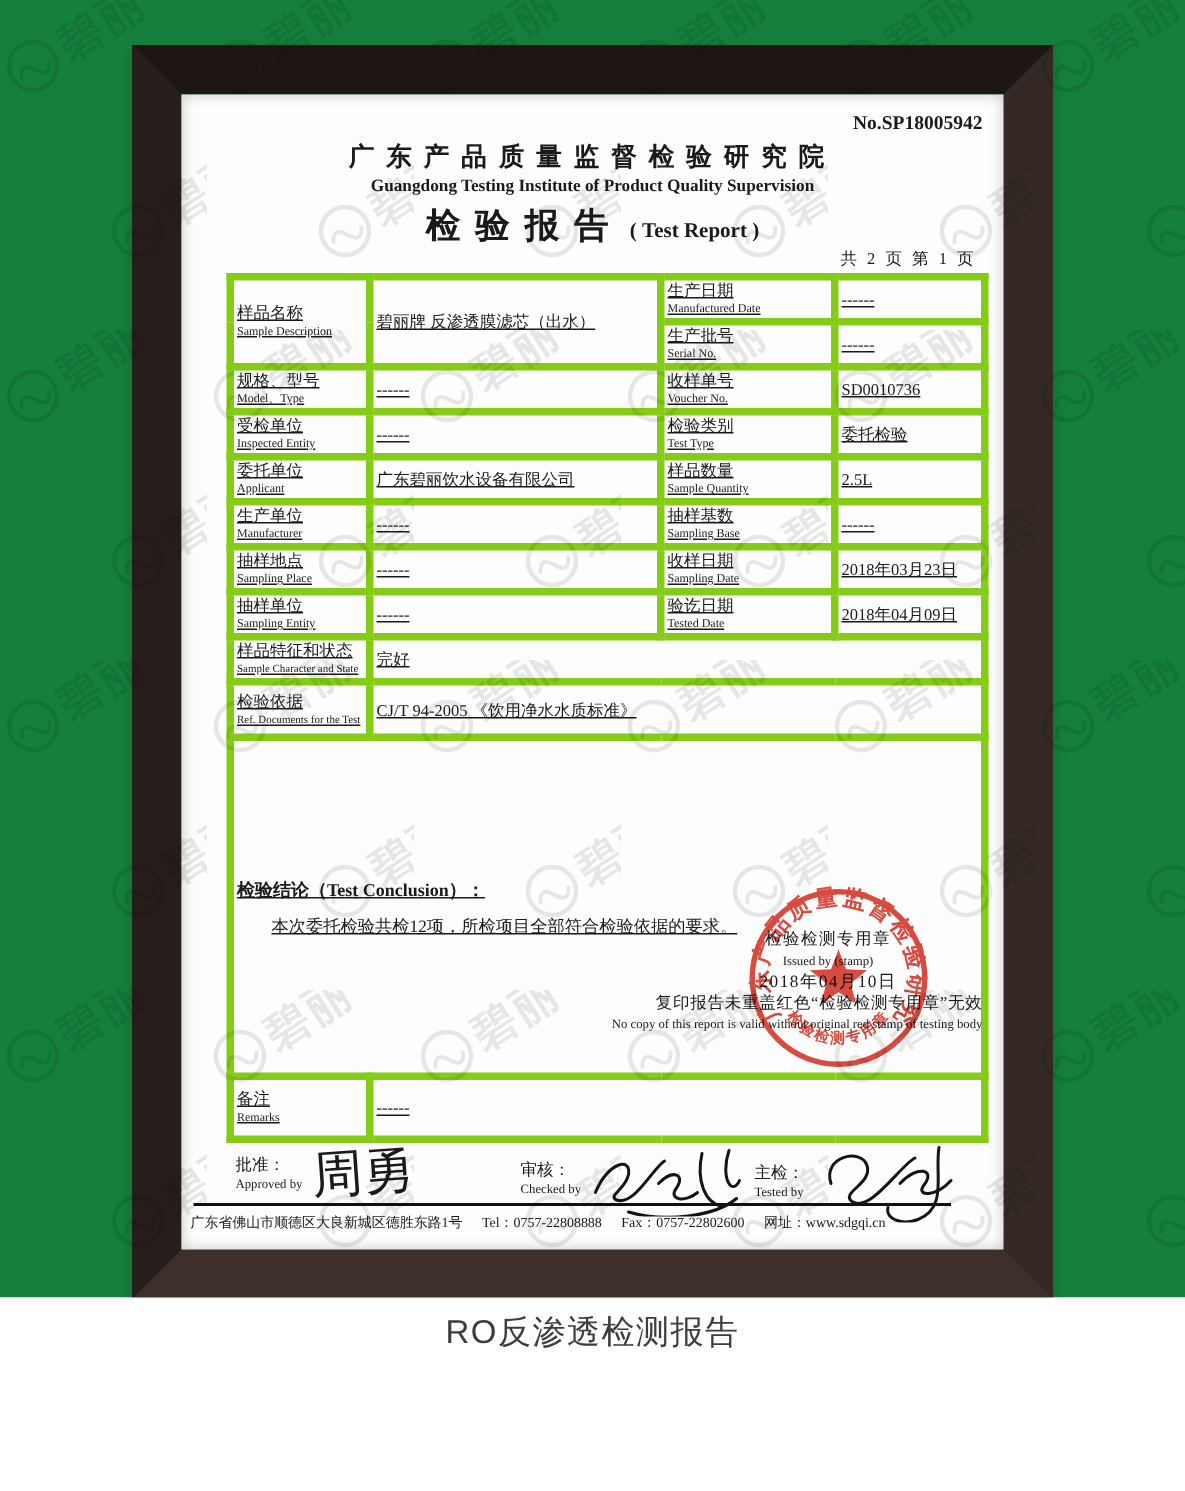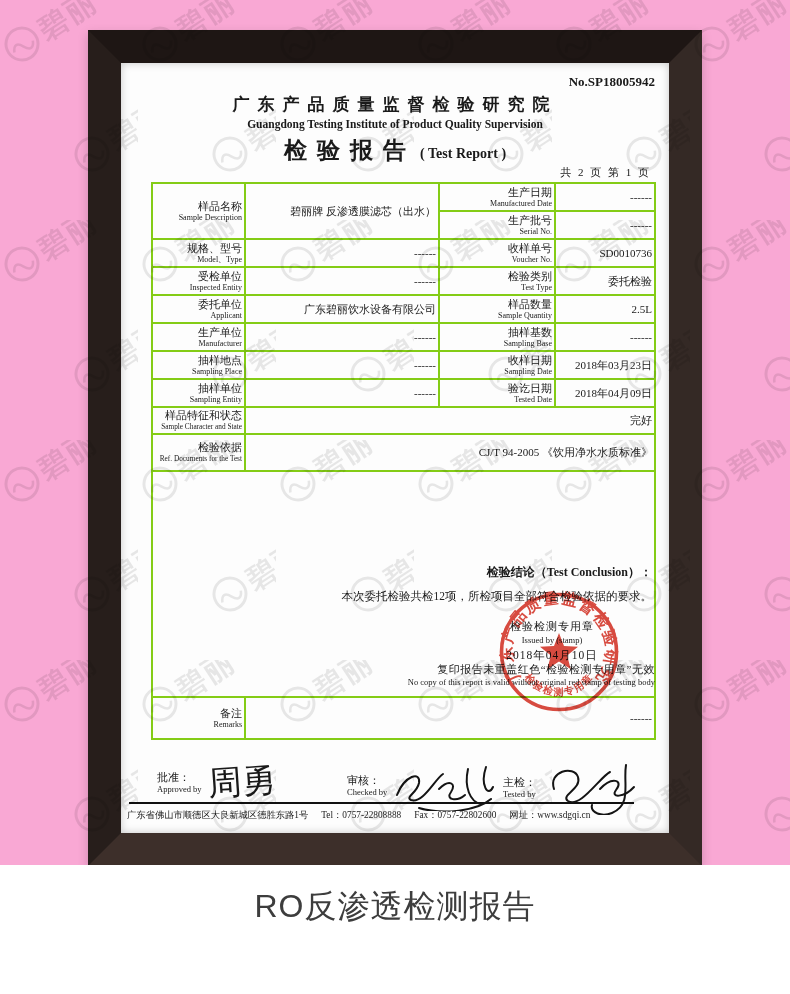--- a/index.html
+++ b/index.html
@@ -1,39 +1,39 @@
 <!DOCTYPE html>
 <html><head>
 <meta charset="utf-8">
 <style>
   * { margin:0; padding:0; box-sizing:border-box; }
   body { width:790px; height:994px; background:#ffffff; font-family:"Liberation Serif", serif; color:#1a1a1a; position:relative; overflow:hidden; }
-  .photo { position:absolute; left:0; top:0; width:790px; height:865px; background:#f9a8d4; }
+  .photo { position:absolute; left:0; top:0; width:790px; height:865px; background:#15803d; }
   .frame { position:absolute; left:88px; top:30px; width:614px; height:836px;
            border:33px solid #2b211e;
            border-top-color:#1e1614; border-left-color:#271e1b;
            border-right-color:#342925; border-bottom-color:#3d2f2a;
            box-shadow:0 4px 10px rgba(0,0,0,0.18); }
   .paper { position:relative; width:548px; height:770px; background:#fdfdfd;
            box-shadow:inset 0 0 9px rgba(0,0,0,0.22); }
 
   .report-no { position:absolute; top:11px; right:14px; font-weight:bold; font-size:13px; }
   .inst-cn { position:absolute; top:30px; left:0; width:100%; text-align:center;
              font-size:17px; font-weight:bold; letter-spacing:8px; white-space:nowrap; }
   .inst-en { position:absolute; top:55px; left:0; width:100%; text-align:center;
              font-size:11.5px; font-weight:bold; }
   .report-title { position:absolute; top:72px; left:0; width:100%; text-align:center; white-space:nowrap; }
   .report-title .big { font-size:23px; font-weight:bold; letter-spacing:10px; }
   .report-title .small { font-size:14px; font-weight:bold; }
   .page-info { position:absolute; top:102px; right:18px; font-size:11px; letter-spacing:2px; }
 
   table.info { position:absolute; left:30px; top:119px; width:503px;
                border-collapse:collapse; table-layout:fixed; }
-  table.info td { border:2px solid #84cc16; text-align:right; vertical-align:middle;
-                  font-size:11px; padding:1px 2px; overflow:hidden; }
+  table.info td { border:5px solid #84cc16; text-align:left; vertical-align:middle;
+                  font-size:11px; padding:1px 2px; overflow:hidden;text-decoration:underline; }
   td .cn { font-size:11px; line-height:13px; }
   td .en { font-size:8px; line-height:10px; white-space:nowrap; }
   td .en.sm { font-size:7.3px; }
   tr.r28 { height:28px; } tr.r27 { height:26px; } tr.r37 { height:37px; } tr.r42 { height:42px; }
   td.val { font-size:11px; }
   td.left { text-align:left; padding-left:10px; }
   td.concl { height:226px; vertical-align:top; text-align:left; padding:8px 10px;margin-top:19px; }
   .concl-title { font-weight:bold; font-size:12px; }
   .concl-text { font-size:11.5px; margin-top:8px; text-indent:2em; }
 
@@ -55,21 +55,21 @@
   .sig-name { font-size:34px; margin-left:6px; transform:rotate(-4deg); white-space:nowrap; }
   .sig-svg { margin-left:4px; }
 
   .footer-line { position:absolute; left:8px; top:739px; width:505px; height:2px; background:#111; }
   .footer-text { position:absolute; left:6px; top:746px; width:538px; font-size:9.3px; white-space:nowrap; }
   .footer-text span { margin-right:13px;margin-top:24px; }
 
   .wm { position:absolute; left:0; top:0; z-index:20; pointer-events:none; opacity:0.085; }
   .caption { position:absolute; left:0; top:865px; width:790px; height:129px; background:#fff;
              display:flex; justify-content:center; }
-  .caption-text { margin-top:20px; font-family:"Liberation Sans", sans-serif; font-size:32px;
+  .caption-text { margin-top:8px; font-family:"Liberation Sans", sans-serif; font-size:22px;
                   color:#3d3d3d; letter-spacing:1px; }
 </style>
 </head>
 <body>
 
 <div class="photo">
   <div class="frame">
     <div class="paper">
 
       <div class="report-no">No.SP18005942</div>

